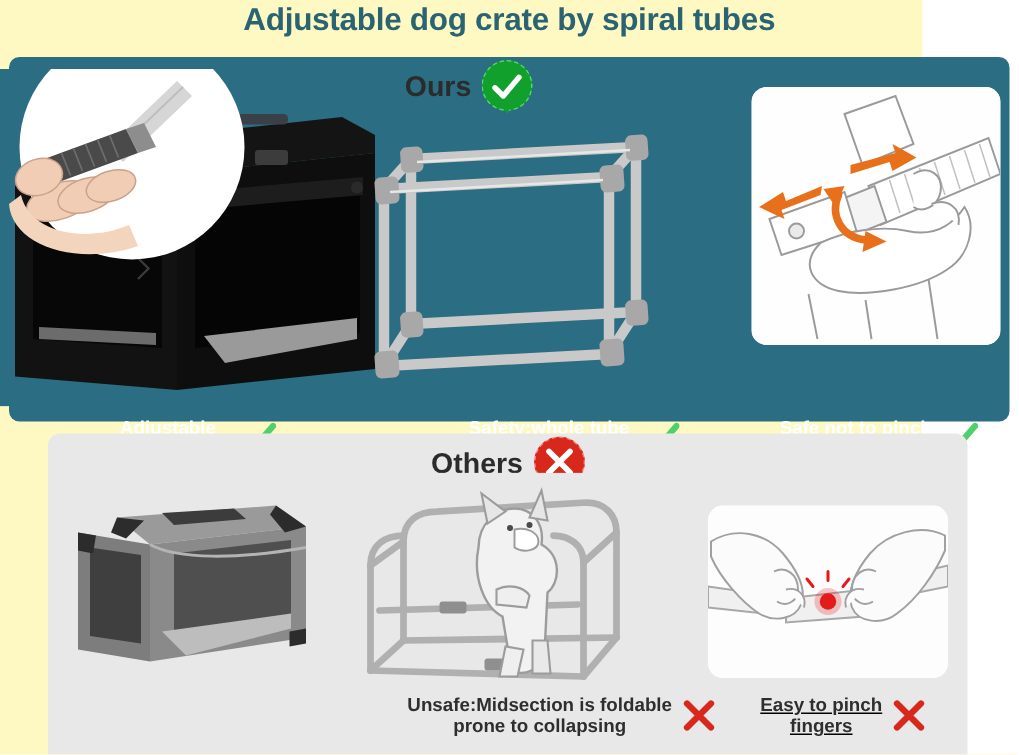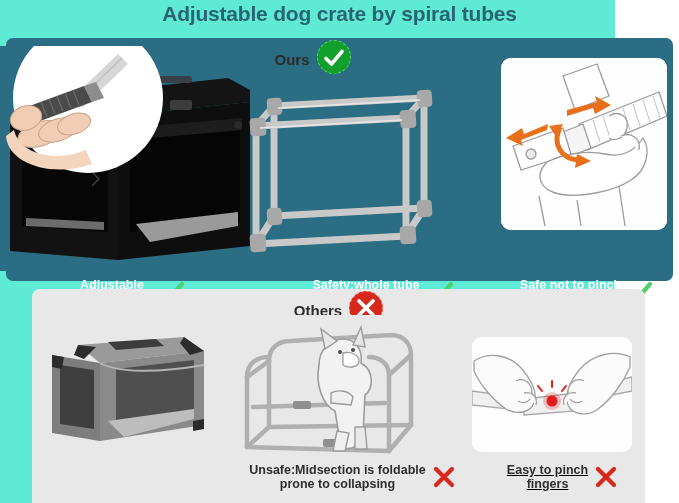--- a/index.html
+++ b/index.html
@@ -3,21 +3,21 @@
 <meta charset="utf-8">
 <style>
   * { box-sizing: border-box; margin: 0; padding: 0; }
   body {
     width: 679px; height: 503px;
     background: #ffffff;
     font-family: "Liberation Sans", sans-serif;
     overflow: hidden;
     position: relative;
   }
-  .page { position: relative; width: 615px; height: 503px; background: #5eead4; }
+  .page { position: relative; width: 615px; height: 503px; background: #fef9c3; }
 
   
   .title {
     position: absolute; left: 0; top: 2px; width: 679px;
     text-align: center;
     font-size: 21px; font-weight: bold;
     color: #2a6472; letter-spacing: -0.2px;
   }
 
   
@@ -76,21 +76,21 @@
   
   .panel-others {
     position: absolute; left: 32px; top: 289px;
     width: 613px; height: 214px;
     background: #e8e8e8; border-radius: 8px 8px 0 0;
   }
   .others-head {
     position: absolute; left: 0; top: 2px; width: 613px;
     display: flex; justify-content: center; align-items: center; gap: 7px;
   }
-  .others-head .lbl { font-size: 15px; font-weight: bold; color: #2b2b2b; }
+  .others-head .lbl { font-size: 19px; font-weight: bold; color: #2b2b2b; }
 
   .img-box { position: absolute; overflow: hidden; }
   svg.art { display: block; }
 </style>
 </head>
 <body>
 
 <div class="page">
 
   <div class="title">Adjustable dog crate by spiral tubes</div>
@@ -364,21 +364,21 @@
           <circle cx="126" cy="35" r="2" fill="#4a4a4a"></circle>
 
           <path d="M104 78 C112 74 122 76 126 82 L124 90 L104 88 Z" fill="#efefef" stroke="#9c9c9c" stroke-width="1.4"></path>
 
           <path d="M110 116 L106 136 L118 136 L122 118 Z" fill="#efefef" stroke="#9c9c9c" stroke-width="1.4"></path>
           <path d="M128 112 L128 134 L140 134 L138 112 Z" fill="#e9e9e9" stroke="#9c9c9c" stroke-width="1.4"></path>
         </g>
       </svg>
     </div>
 
-    <div class="cap cap-dark" style="left:195px; top:172px; width:250px; height:32px;">
+    <div class="cap cap-dark" style="left:195px; top:172px; width:250px; height:32px;justify-content:flex-end;">
       <span class="txt">Unsafe:Midsection is foldable
 prone to collapsing</span>
       <svg class="cross-sm" width="22" height="22" viewBox="0 0 22 22">
         <path d="M3 3 L19 19 M19 3 L3 19" stroke="#d8281c" stroke-width="4.2" stroke-linecap="round"></path>
       </svg>
     </div>
 
     <div class="card-white" style="left:440px; top:48px; width:160px; height:115px;">
       <svg class="art" width="160" height="115" viewBox="0 0 160 115">
         <rect width="160" height="115" fill="#fdfdfd"></rect>

